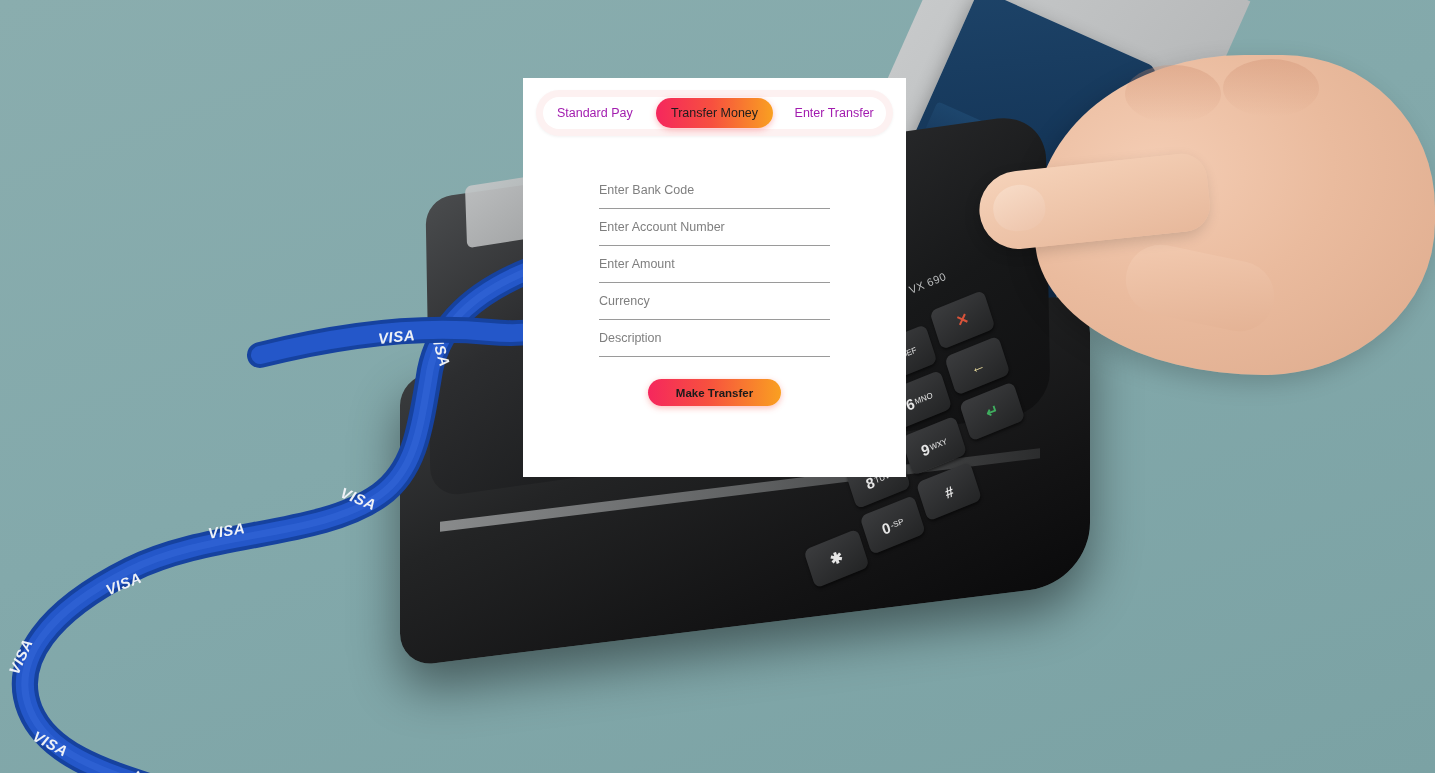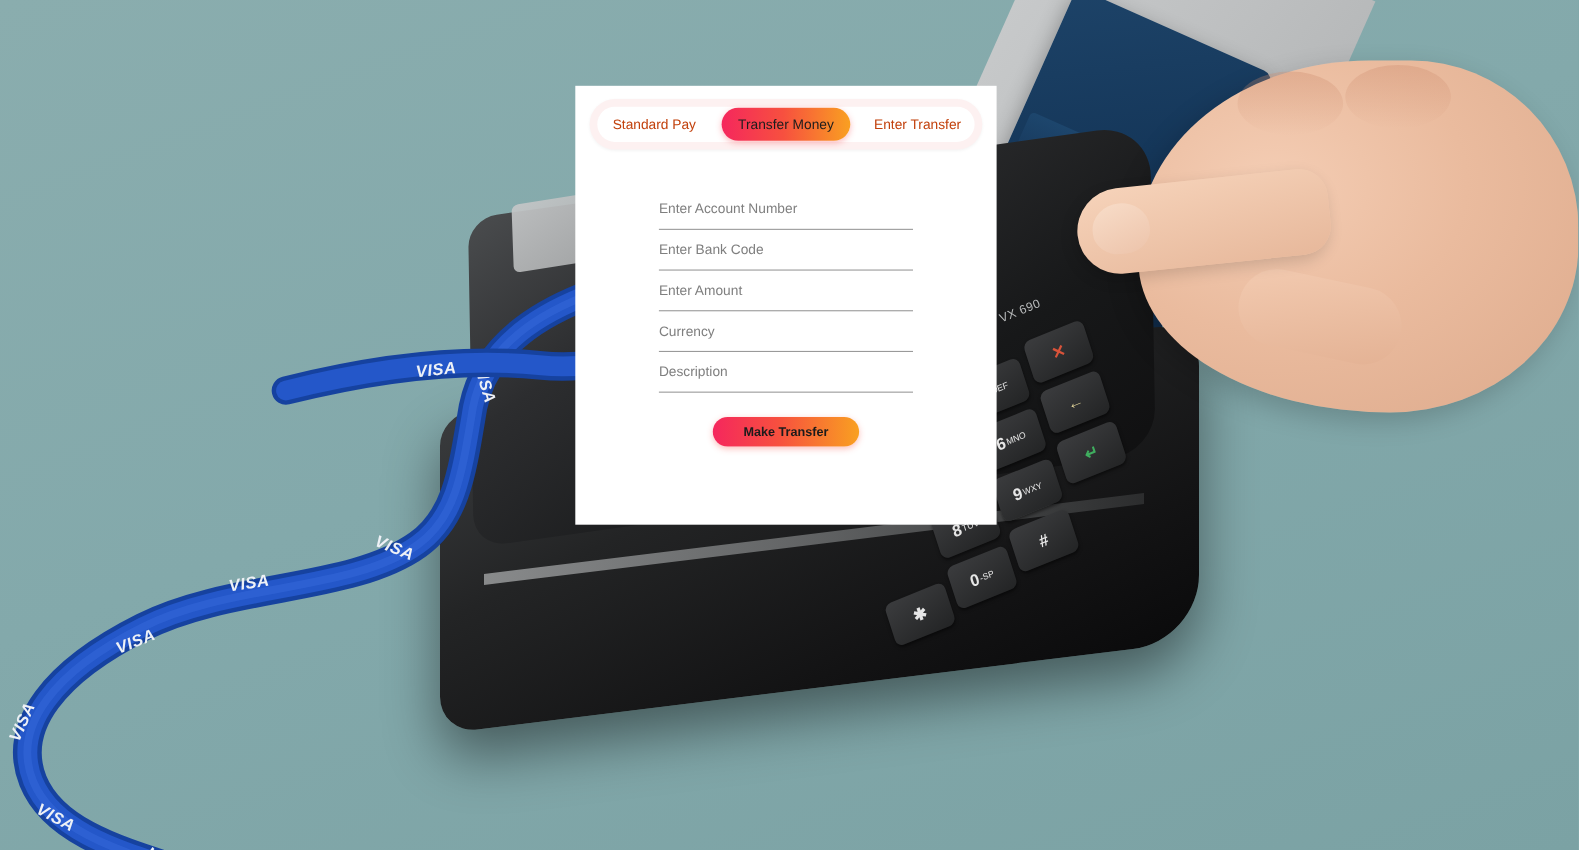--- a/index.html
+++ b/index.html
@@ -225,21 +225,21 @@
     background: #ffffff;
     border-radius: 17px;
   }
 
   .tab {
     position: relative;
     z-index: 2;
     flex: 1 1 0;
     text-align: center;
     font-size: 12.5px;
-    color: #c2410c;
+    color: #a21caf;
     line-height: 30px;
     height: 30px;
     cursor: pointer;
     user-select: none;
   }
   .tab.active {
     background: linear-gradient(90deg, #f5275d 0%, #f7503f 48%, #f9a021 100%);
     border-radius: 16px;
     color: #1d1d1d;
     font-weight: normal;
@@ -362,24 +362,24 @@
 <div class="panel">
 
   <div class="tabbar">
     <div class="tab">Standard Pay</div>
     <div class="tab active">Transfer Money</div>
     <div class="tab">Enter Transfer</div>
   </div>
 
   <div class="form">
     <div class="field">
+      <input type="text" placeholder="Enter Bank Code" style="">
+    </div>
+    <div class="field">
       <input type="text" placeholder="Enter Account Number" style="">
-    </div>
-    <div class="field">
-      <input type="text" placeholder="Enter Bank Code" style="">
     </div>
     <div class="field">
       <input type="text" placeholder="Enter Amount" style="">
     </div>
     <div class="field">
       <input type="text" placeholder="Currency" style="">
     </div>
     <div class="field">
       <input type="text" placeholder="Description" style="">
     </div>

